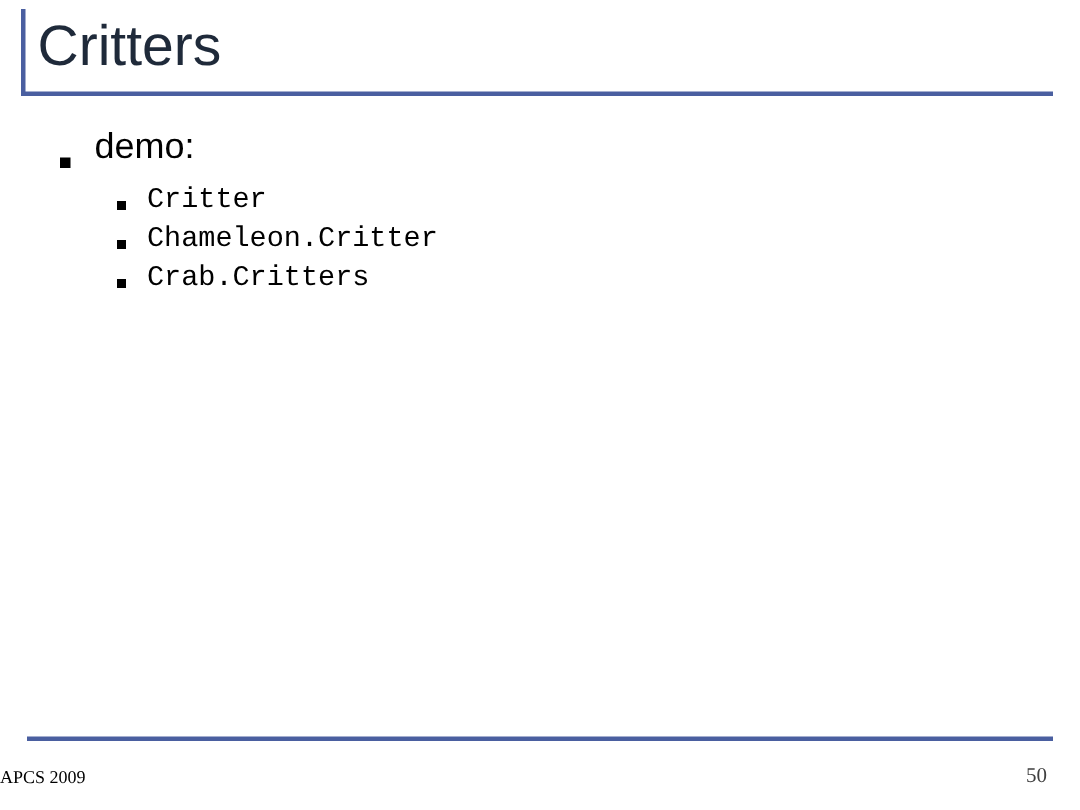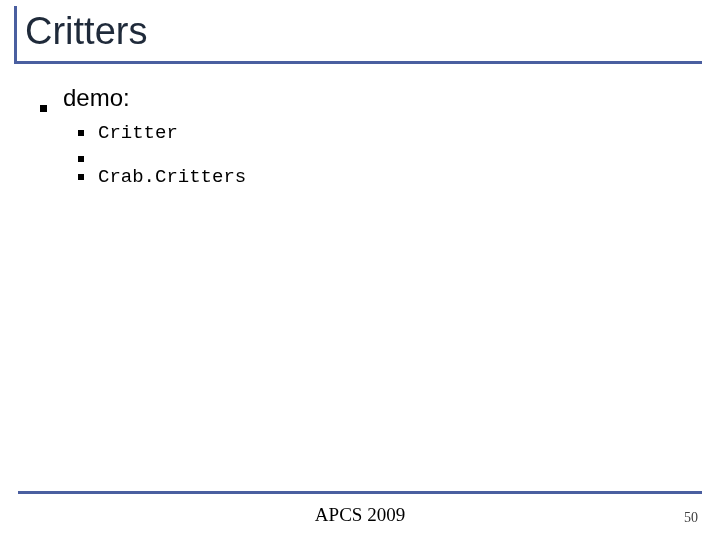--- a/index.html
+++ b/index.html
@@ -55,21 +55,21 @@
   .level1-text {
     font-size: 24px;
     color: #000;
   }
   .sublist {
     margin-left: 38px;
     margin-top: 4px;
   }
   .sub-row {
     display: flex;
-    align-items: flex-start;
+    align-items: center;
     margin-bottom: 4px;
   }
   .code {
     font-family: "Courier New", Courier, monospace;
     font-size: 19px;
   }
   .note {
     font-size: 19px;
     margin-left: 6px;
   }
@@ -79,23 +79,22 @@
     right: 18px;
     bottom: 46px;
     height: 0;
     border-top: 3px solid #4a5fa0;
   }
   .footer {
     position: absolute;
     bottom: 14px;
     left: 0;
     width: 720px;
-    text-align: center;
     font-family: "Times New Roman", Times, serif;
-    font-size: 19px;
+    font-size: 12px;
     color: #000;
   }
   .pagenum {
     position: absolute;
     right: 22px;
     bottom: 14px;
     font-family: "Times New Roman", Times, serif;
     font-size: 14px;
     color: #404040;
   }
@@ -116,20 +115,21 @@
     </div>
 
     <div class="sublist">
       <div class="sub-row">
         <div class="sq-sm"></div>
         <span class="code">Critter</span>
         <span class="note"></span>
       </div>
       <div class="sub-row">
         <div class="sq-sm"></div>
+        <span class="code">Chameleon.Critter</span>
       </div>
       <div class="sub-row">
         <div class="sq-sm"></div>
         <span class="code">Crab.Critters</span>
       </div>
     </div>
   </div>
 
   <div class="hr-bottom"></div>
   <div class="footer">APCS 2009</div>

